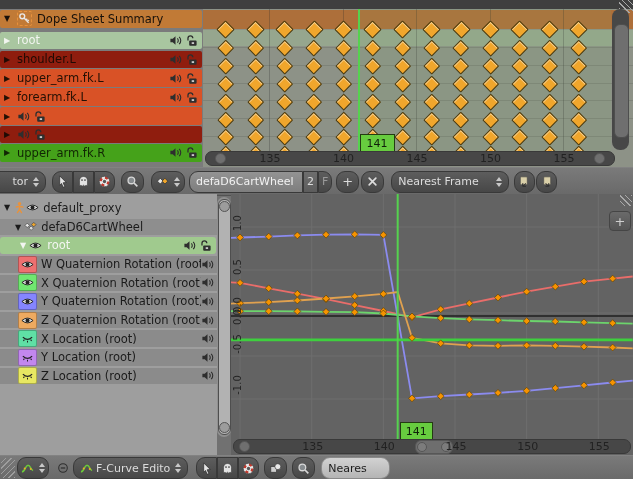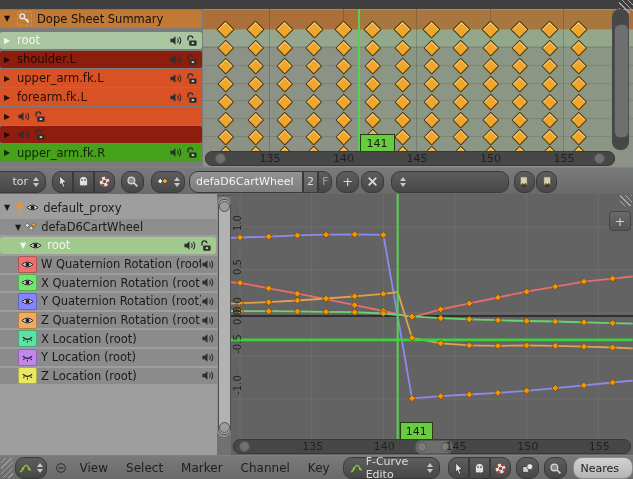--- a/index.html
+++ b/index.html
@@ -416,20 +416,21 @@
         <span>+</span>
       </span>
     <span class="btn" style="margin-left:2px;padding:0 4px;">
         <span class="icon">
           <svg width="13" height="13" viewBox="0 0 14 14">
             <path d="M3.4 3.4l7.2 7.2M10.6 3.4l-7.2 7.2" stroke="#dcdcdc" stroke-width="1.8" stroke-linecap="round"></path>
           </svg>
         </span>
       </span>
     <div class="btn" style="margin-left:7px;width:104px;justify-content:space-between;">
+      <span>Nearest Frame</span>
       <span class="stepper">
           <i class="up"></i>
           <i class="dn"></i>
         </span>
     </div>
     <span class="btn" style="margin-left:5px;padding:0 3px;">
         <span class="icon">
           <svg width="13" height="13" viewBox="0 0 14 14">
             <rect x="2.5" y="2" width="7.5" height="8.5" rx="1" fill="#d9cfa8" stroke="#444" stroke-width=".7"></rect>
             <path d="M5 12.5l3.5-3.5M5 12.5h3v-.8M5 12.5v-3h.8" stroke="#333" stroke-width="1.1" fill="none"></path>
@@ -789,27 +790,20 @@
           <i class="up"></i>
           <i class="dn"></i>
         </span>
     </div>
     <span class="icon" style="margin-left:8px;">
         <svg width="12" height="12" viewBox="0 0 14 14">
           <circle cx="7" cy="7" r="5" fill="none" stroke="#2d2d2d" stroke-width="1.2"></circle>
           <path d="M4.4 7h5.2" stroke="#2d2d2d" stroke-width="1.4"></path>
         </svg>
       </span>
-    <span id="footer-menus" style="display:inline-flex;margin-left:4px;">
-        <span class="menu-item">View</span>
-        <span class="menu-item">Select</span>
-        <span class="menu-item">Marker</span>
-        <span class="menu-item">Channel</span>
-        <span class="menu-item">Key</span>
-      </span>
     <div class="btn" style="margin-left:4px;">
       <span class="icon">
           <svg width="13" height="13" viewBox="0 0 14 14">
             <path d="M1 10.5C4.5 10.5 4.5 3.5 7.5 3.5s3 5.5 5.5 5.5" stroke="#6ccb3a" stroke-width="1.7" fill="none"></path>
             <circle cx="4" cy="7" r="1.1" fill="#f0a62c"></circle>
             <circle cx="10.5" cy="7.6" r="1.1" fill="#f0a62c"></circle>
           </svg>
         </span>
       <span>F-Curve Edito</span>
       <span class="stepper">

